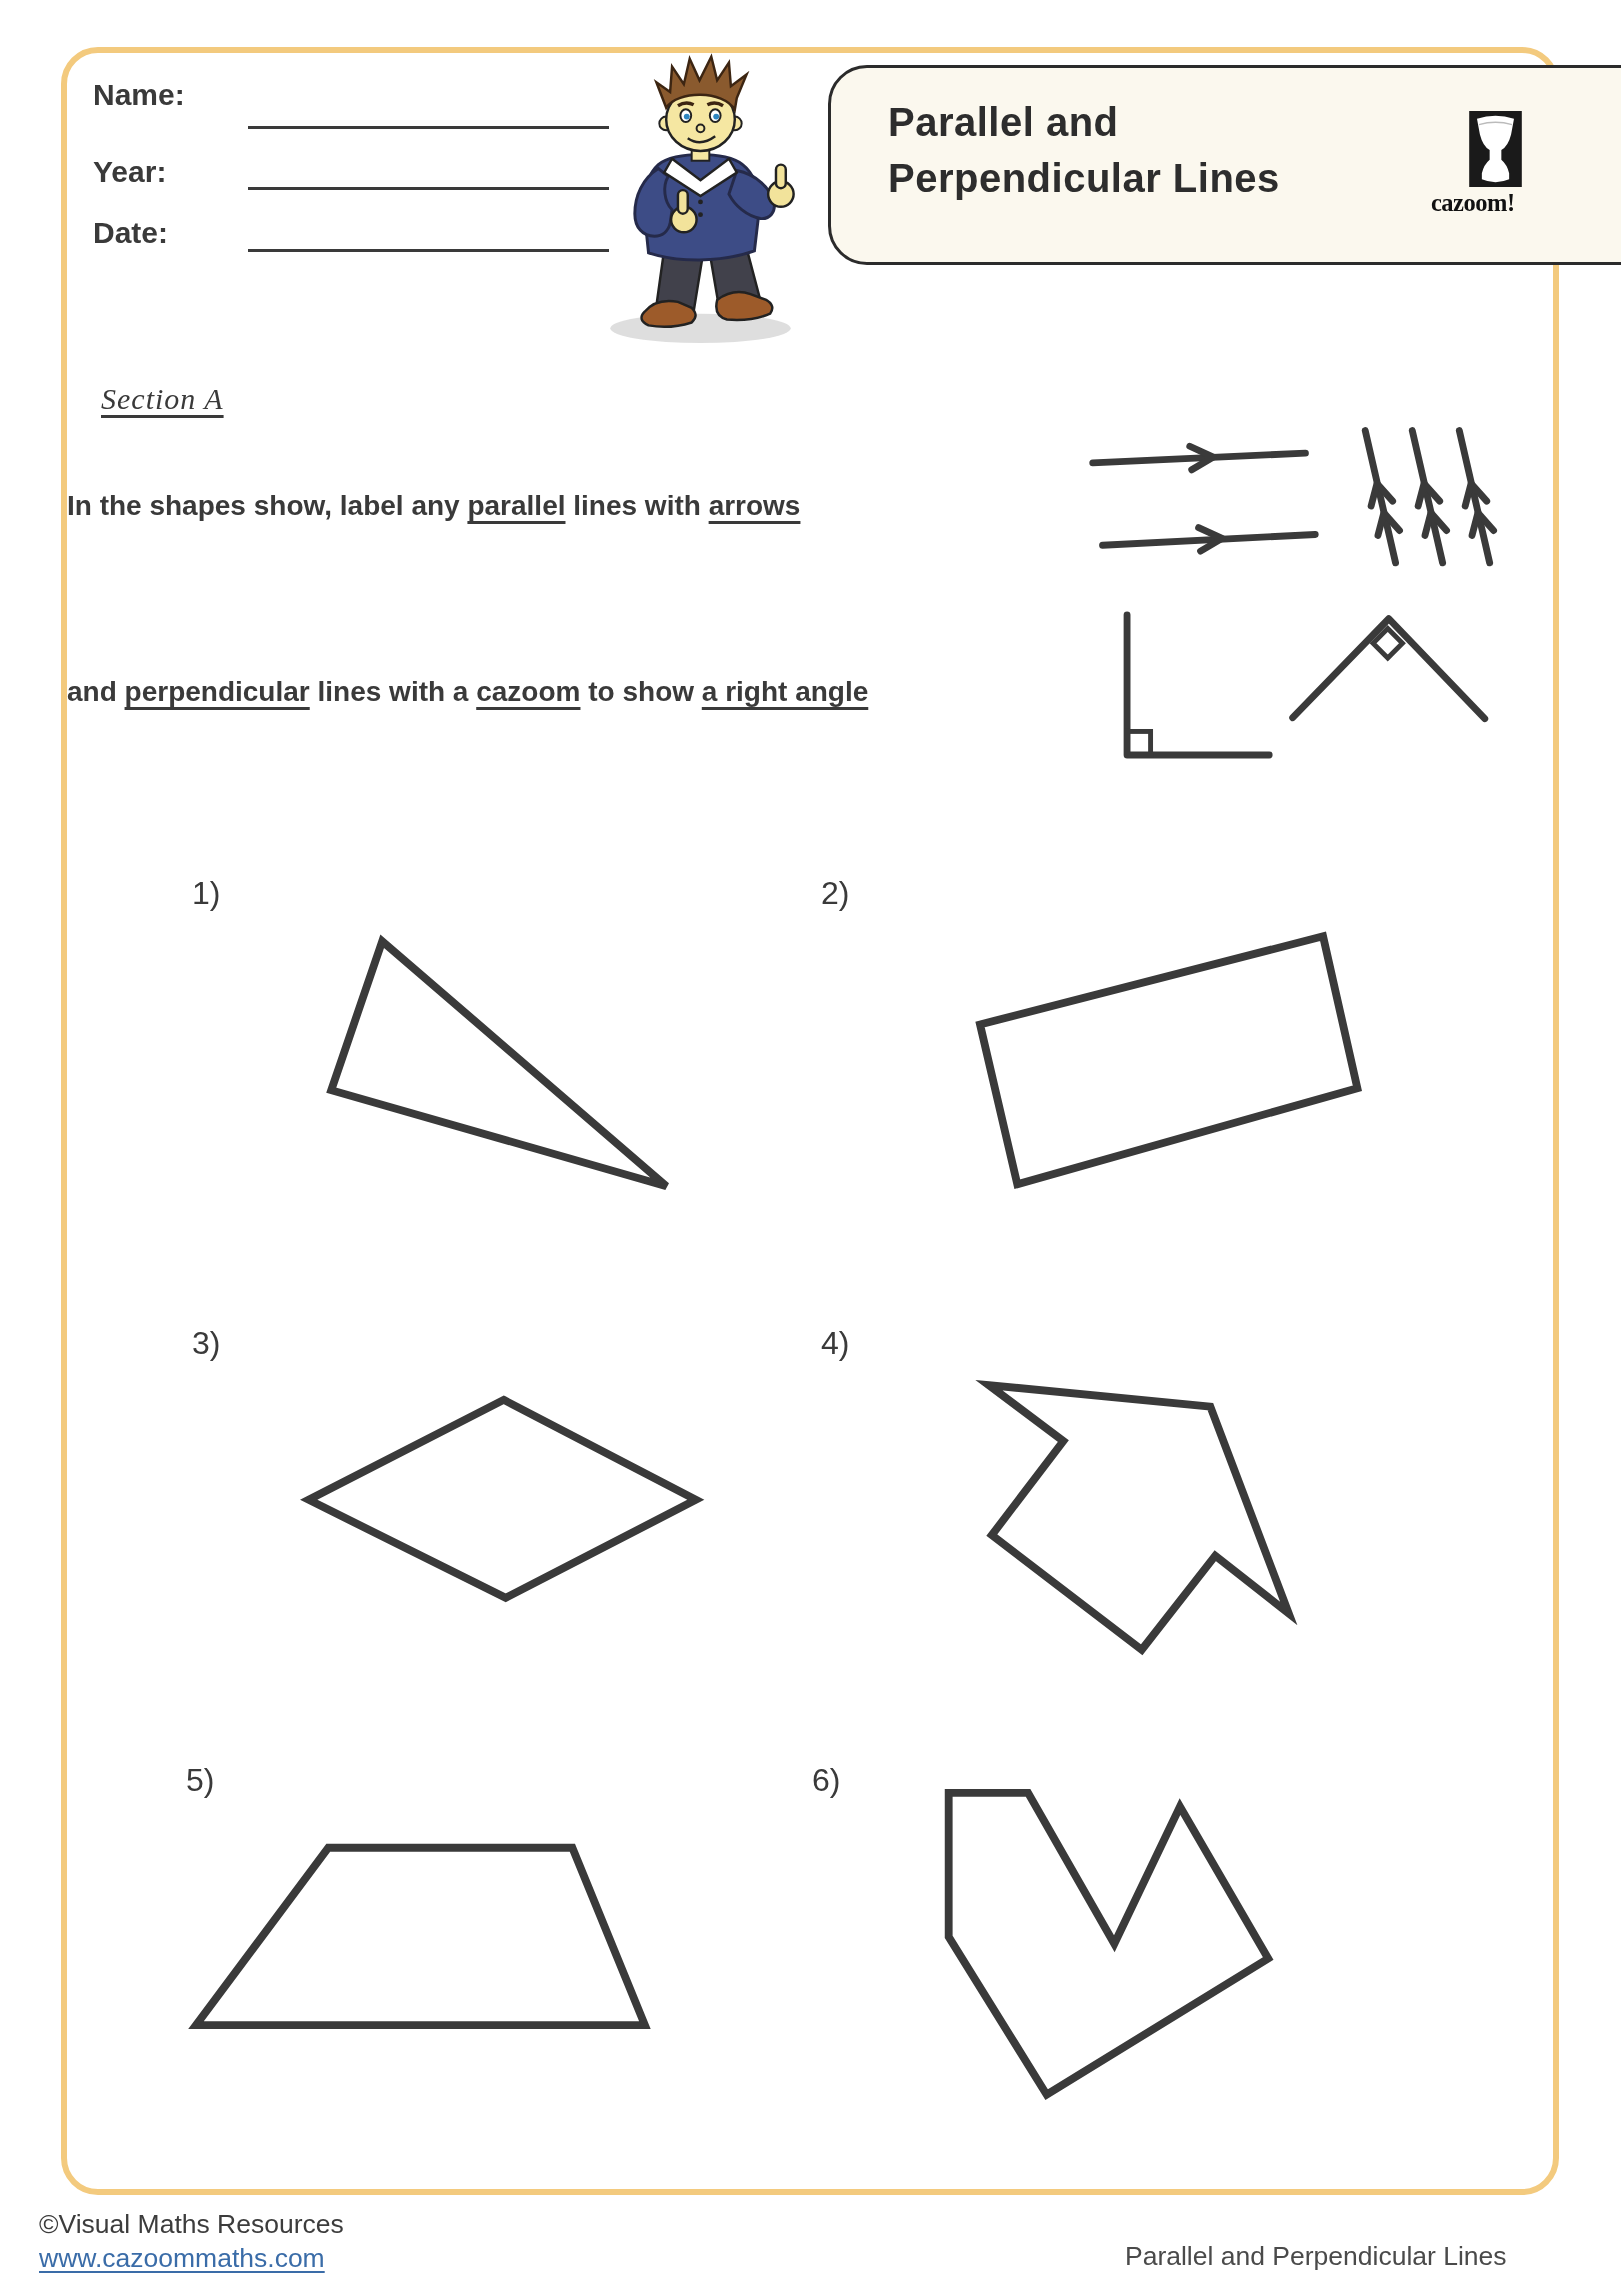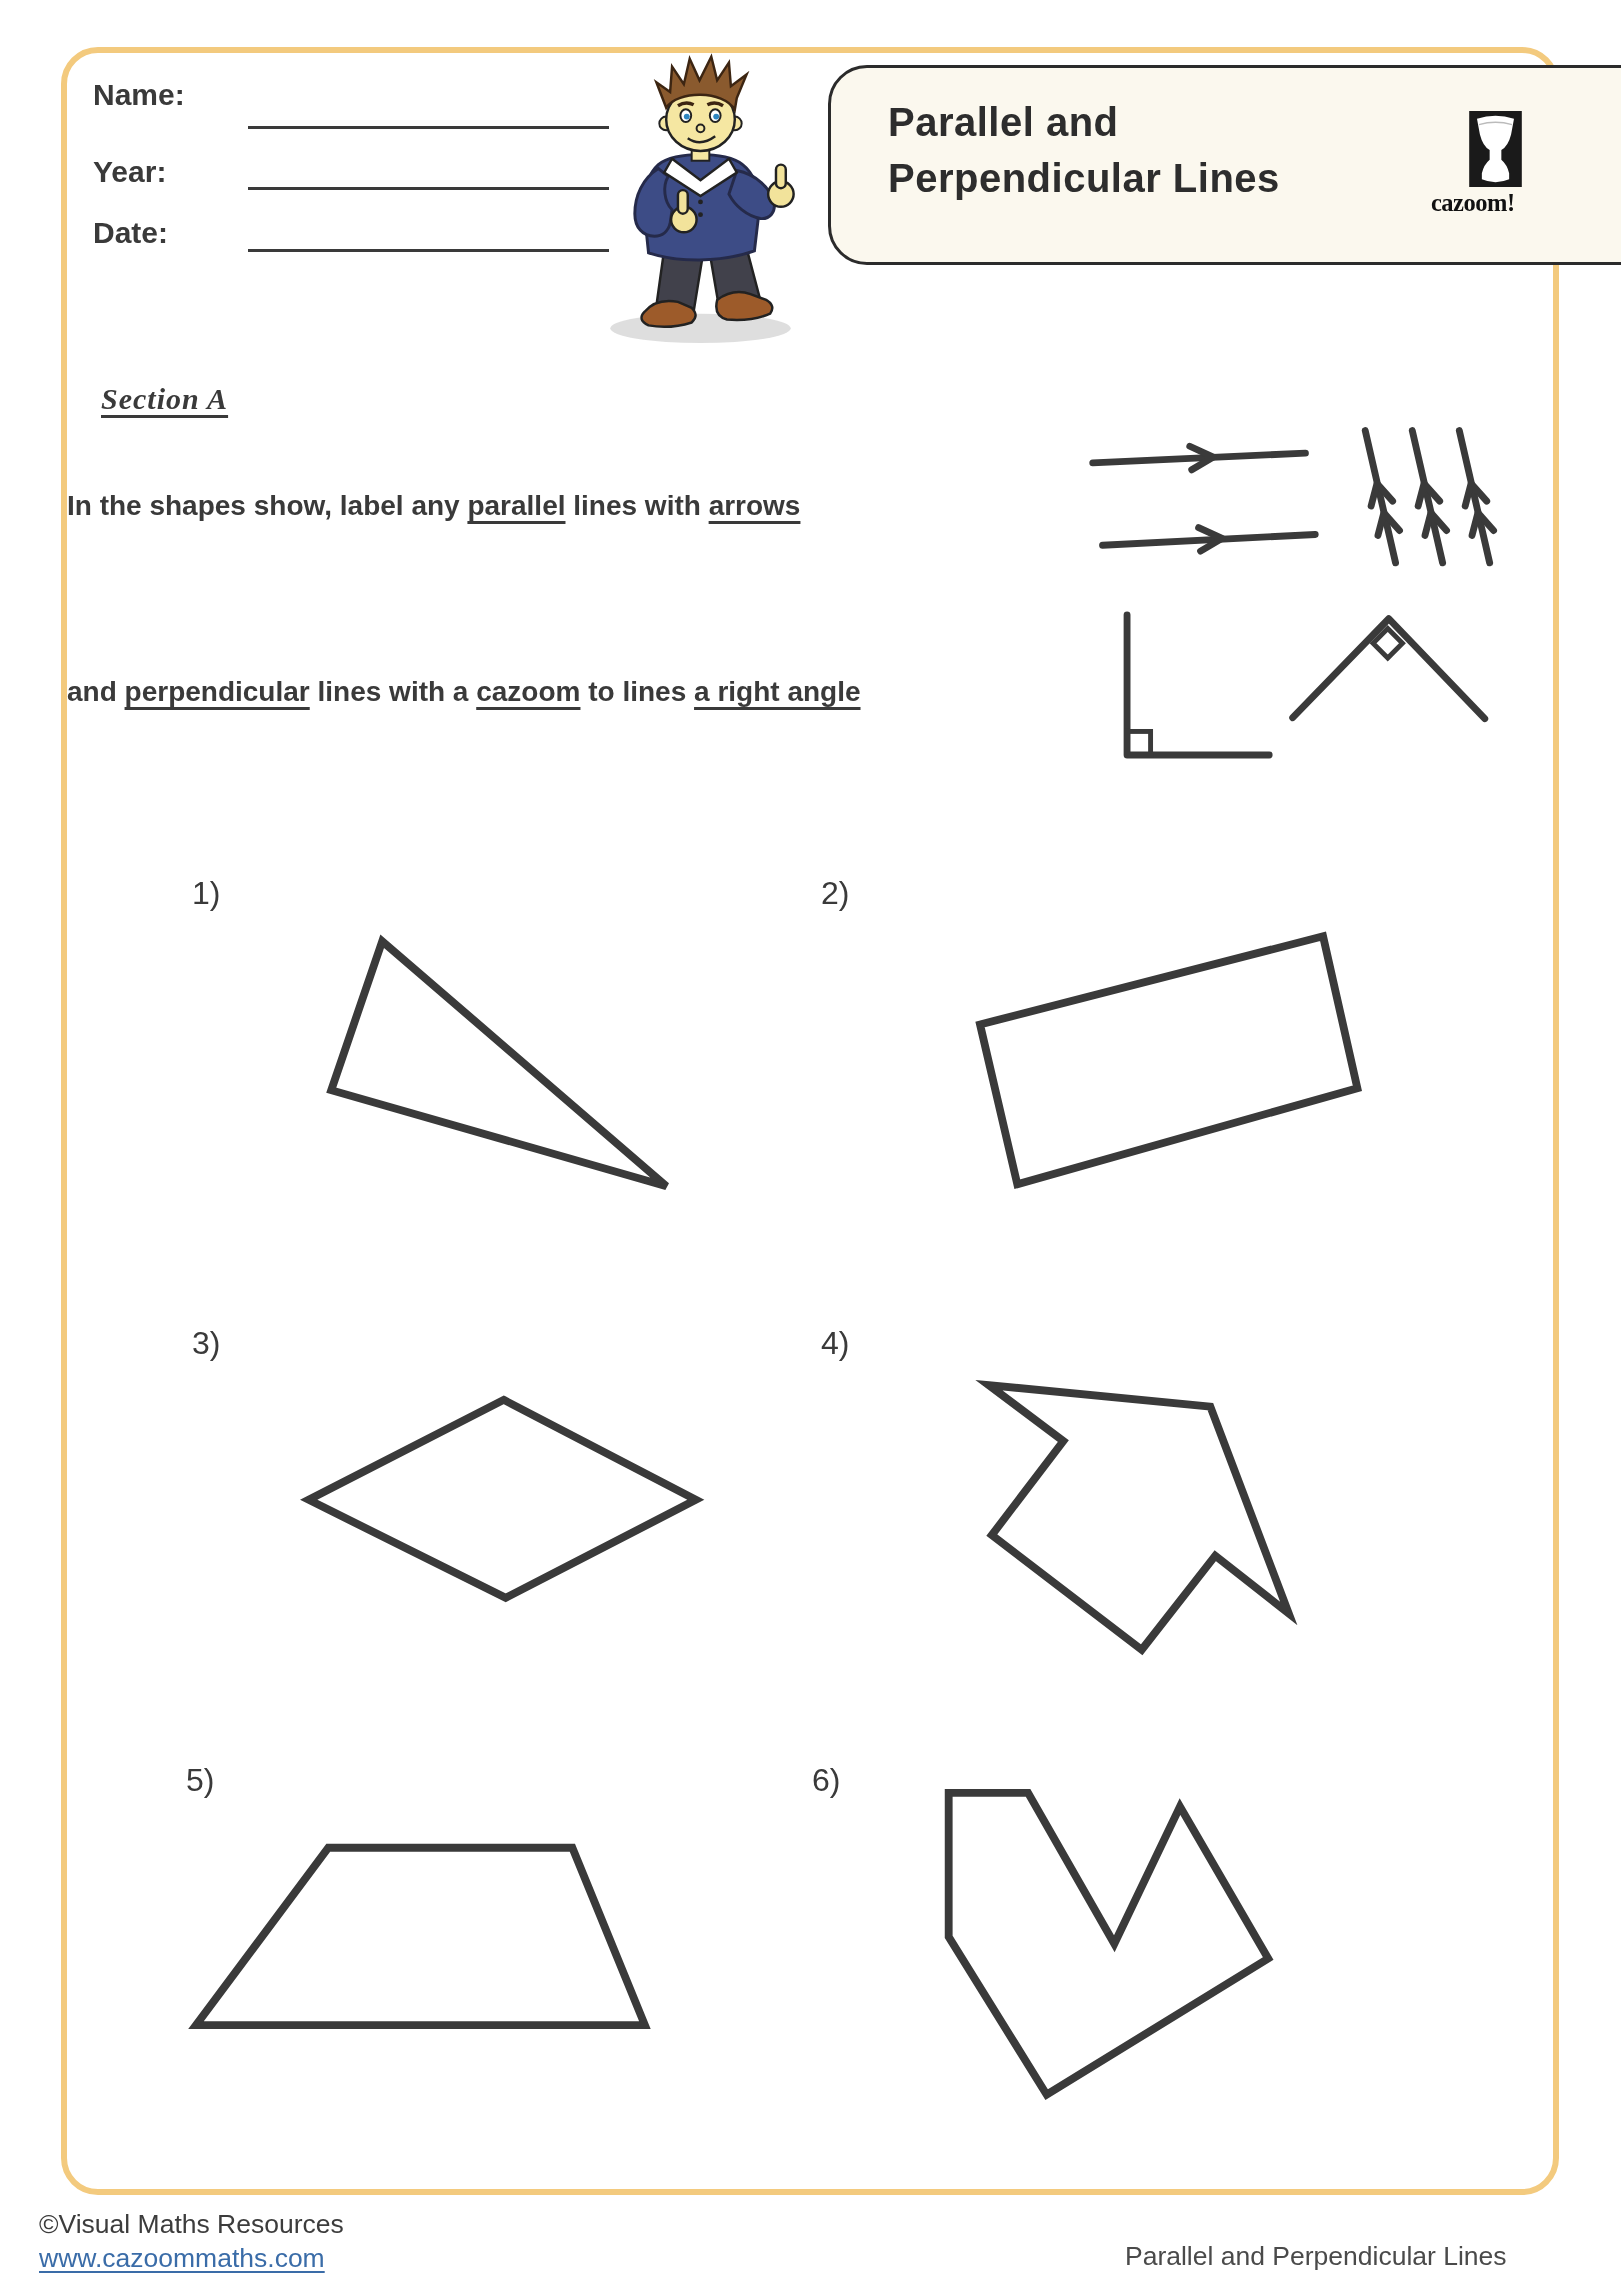--- a/index.html
+++ b/index.html
@@ -26,21 +26,21 @@
   }
   #logo{position:absolute;left:600px;top:43px;width:129px;text-align:left;}
   #logo-drum{display:block;margin:0 auto;}
   #logo-caption{
     display:block;margin-top:2px;font-family:"Liberation Serif",serif;font-weight:bold;
     font-size:24.5px;color:#111111;letter-spacing:-0.5px;
   }
   
   #section-a{
     position:absolute;left:101px;top:382px;
-    font-family:"Liberation Serif",serif;font-style:italic;font-weight:bold;font-size:30px;
+    font-family:"Liberation Serif",serif;font-style:italic;font-weight:normal;font-size:30px;
     text-decoration:underline;text-decoration-thickness:2.5px;text-underline-offset:5.9px;
     color:#3a3a3a;letter-spacing:1px;
   }
   
   .instruction{position:absolute;left:67px;font-size:28px;font-weight:bold;color:#3a3a3a;}
   .instruction .u{text-decoration:underline;text-decoration-thickness:2.5px;text-underline-offset:5.9px;margin-top:36px;}
   
   .plabel{position:absolute;font-size:32px;color:#3a3a3a;}
   
   #draw-layer{position:absolute;left:0;top:0;}
@@ -117,21 +117,21 @@
         <path d="M8,8 Q27,2 46,8 L43,24 Q40,36 33,40 L33,50 Q39,55 41,64 L41,70 Q27,76 13,70 L13,64 Q15,55 21,50 L21,40 Q14,36 11,24 Z" fill="#ffffff"></path>
         <path d="M10,14 Q27,9 44,14" stroke="#bbbbbb" stroke-width="1.5" fill="none"></path>
       </svg>
       <span id="logo-caption">cazoom!</span>
     </div>
   </div>
 
   <div id="section-a">Section A</div>
 
   <div class="instruction" style="top:490px;"><span>In the shapes show, label any </span><span class="u">parallel</span><span> lines with </span><span class="u">arrows</span></div>
-  <div class="instruction" style="top:676px;"><span>and </span><span class="u">perpendicular</span><span> lines with a </span><span class="u">cazoom</span><span> to lines </span><span class="u">a right angle</span></div>
+  <div class="instruction" style="top:676px;"><span>and </span><span class="u">perpendicular</span><span> lines with a </span><span class="u">cazoom</span><span> to show </span><span class="u">a right angle</span></div>
 
   <svg id="draw-layer" width="1621" height="2293" viewBox="0 0 1654 2339">
 
     <g>
       <line class="exline" x1="1115" y1="472" x2="1332" y2="462"></line>
       <line class="exline" x1="1125" y1="556" x2="1342" y2="545"></line>
       <polyline class="exline" points="1214,455 1238,466 1216,479"></polyline>
       <polyline class="exline" points="1223,538 1247,549 1225,562"></polyline>
     </g>
 

